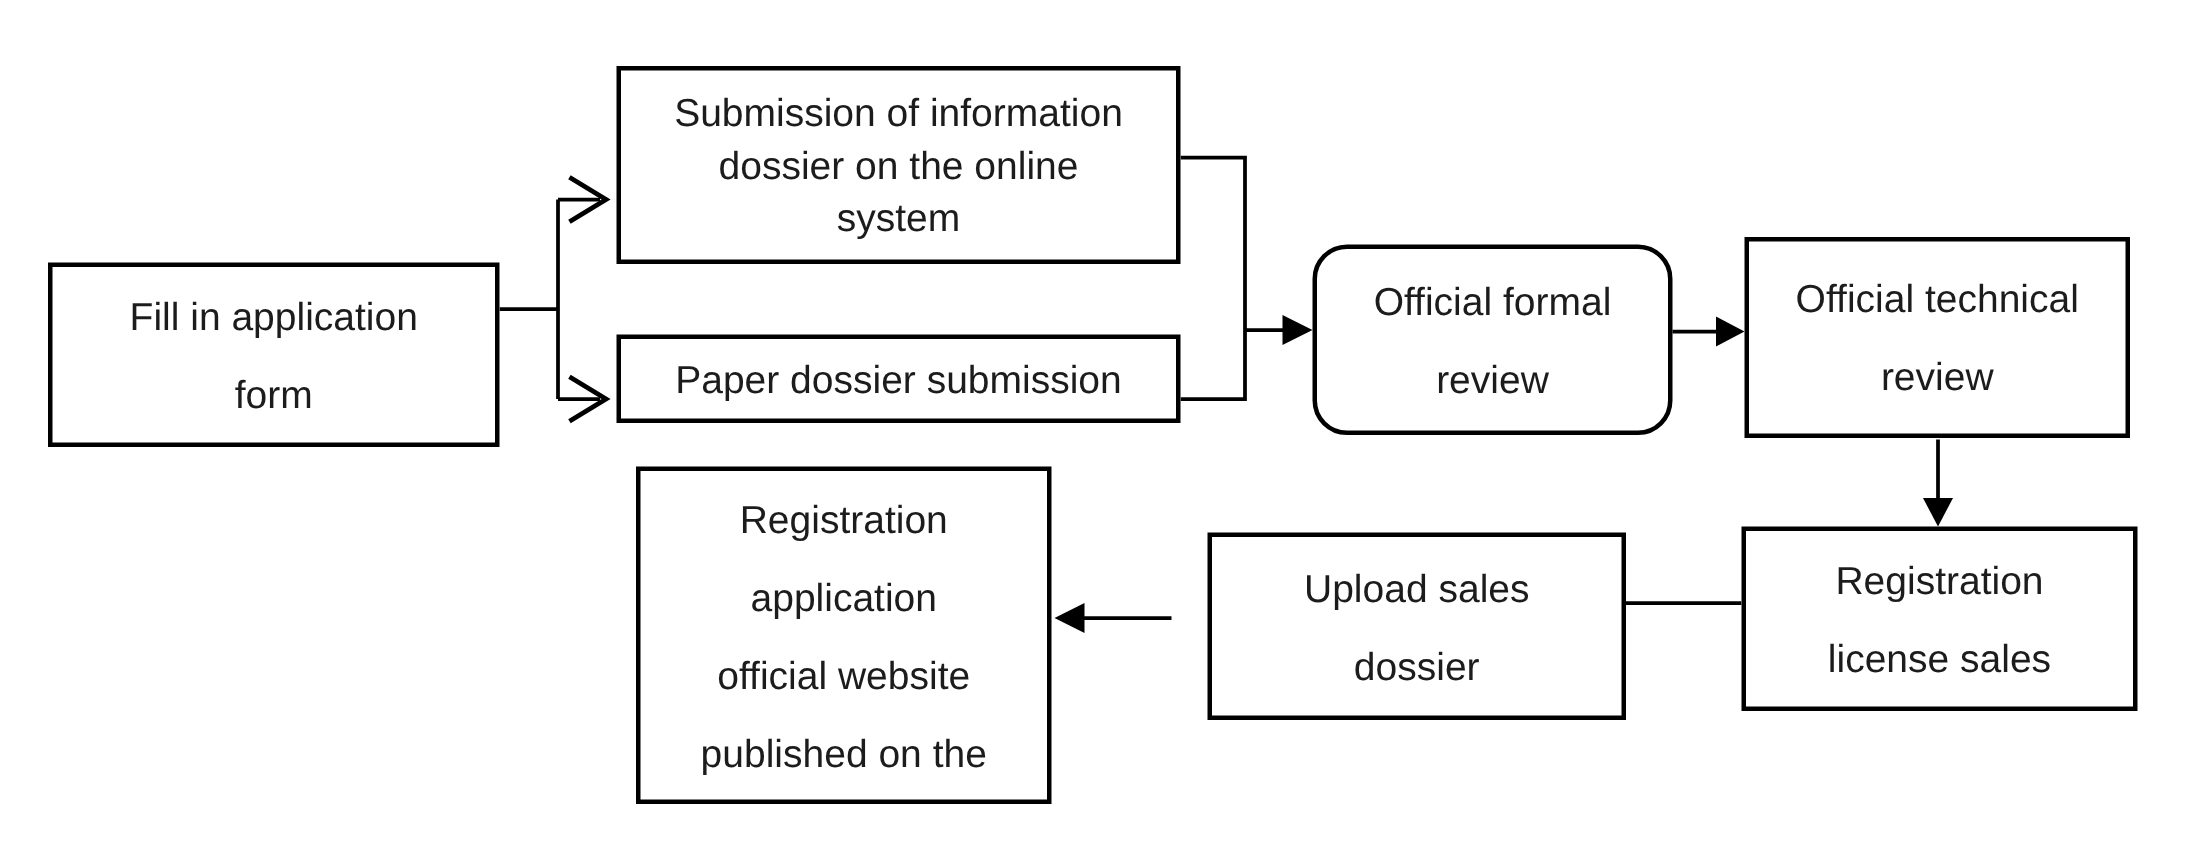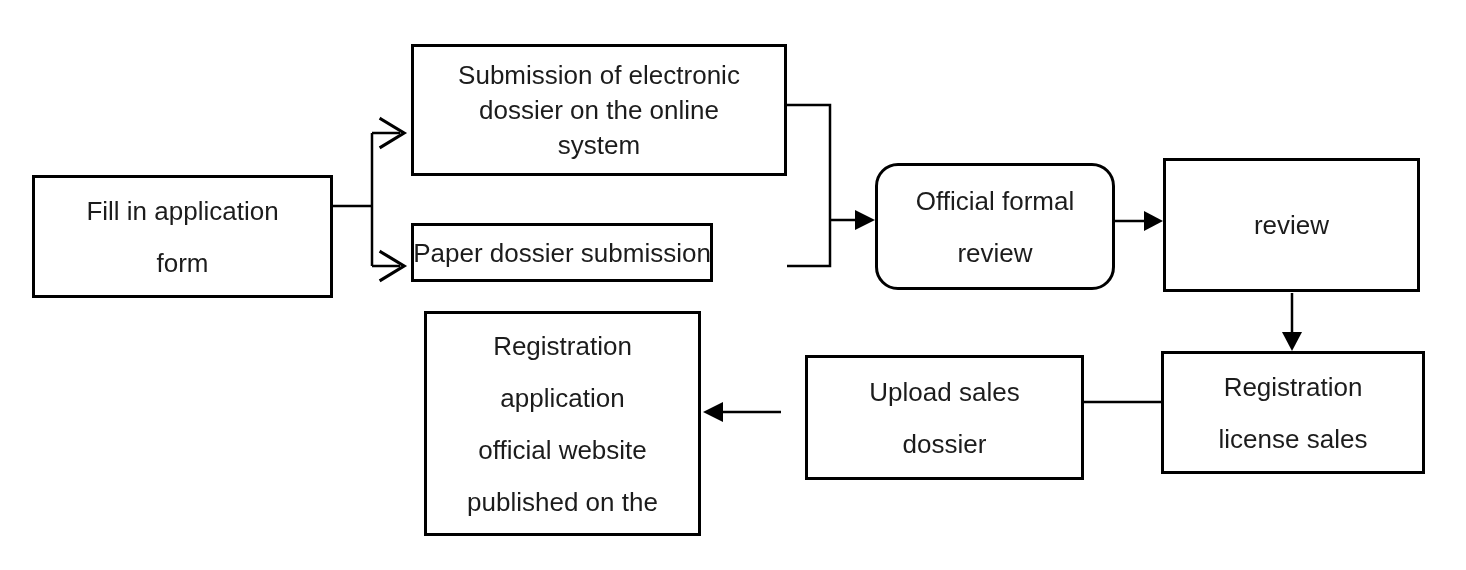--- a/index.html
+++ b/index.html
@@ -38,21 +38,21 @@
   .box .tline {
     line-height: 52px;
     white-space: nowrap;
   }
   .box--tight .tline {
     line-height: 35px;
   }
   
   #box-fill-application-form      { left: 32px;   top: 159px; width: 301px; height: 123px; margin-top: 16px; }
   #box-electronic-dossier         { left: 411px;  top: 44px;  width: 376px; height: 132px; }
-  #box-paper-dossier              { left: 411px;  top: 223px; width: 302px; height: 59px;  }
+  #box-paper-dossier              { left: 411px;  top: 223px; width: 376px; height: 59px;  }
   #box-official-formal-review     { left: 875px;  top: 163px; width: 240px; height: 127px; border-radius: 23px; }
   #box-official-technical-review  { left: 1163px; top: 158px; width: 257px; height: 134px; }
   #box-registration-license-issue { left: 1161px; top: 351px; width: 264px; height: 123px; }
   #box-upload-sales-package       { left: 805px;  top: 355px; width: 279px; height: 125px; }
   #box-registration-info          { left: 424px;  top: 311px; width: 277px; height: 225px; }
   .conn {
     stroke: #000000;
     stroke-width: 2.5;
     fill: none;
   }
@@ -105,35 +105,36 @@
       <polygon class="ahead" points="703,412 723,402 723,422"></polygon>
     </g>
   </svg>
 
   <div class="box" id="box-fill-application-form">
     <div class="tline">Fill in application</div>
     <div class="tline">form</div>
   </div>
 
   <div class="box box--tight" id="box-electronic-dossier">
-    <div class="tline">Submission of electronic</div>
+    <div class="tline">Submission of information</div>
     <div class="tline">dossier on the online</div>
     <div class="tline">system</div>
   </div>
 
   <div class="box" id="box-paper-dossier">
     <div class="tline">Paper dossier submission</div>
   </div>
 
   <div class="box" id="box-official-formal-review">
     <div class="tline">Official formal</div>
     <div class="tline">review</div>
   </div>
 
   <div class="box" id="box-official-technical-review">
+    <div class="tline">Official technical</div>
     <div class="tline">review</div>
   </div>
 
   <div class="box" id="box-registration-license-issue">
     <div class="tline">Registration</div>
     <div class="tline">license sales</div>
   </div>
 
   <div class="box" id="box-upload-sales-package">
     <div class="tline">Upload sales</div>

